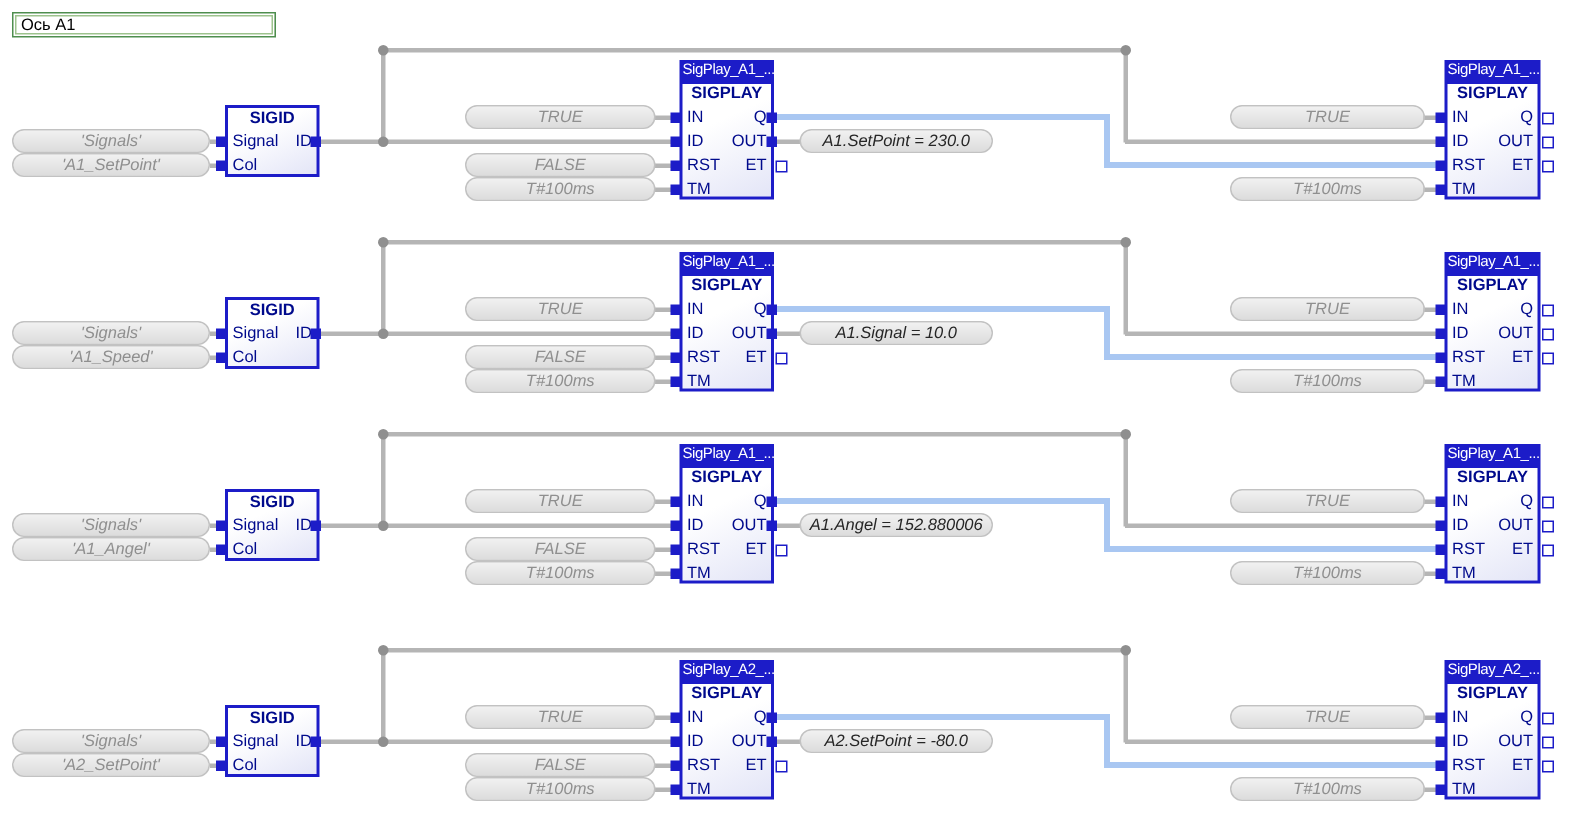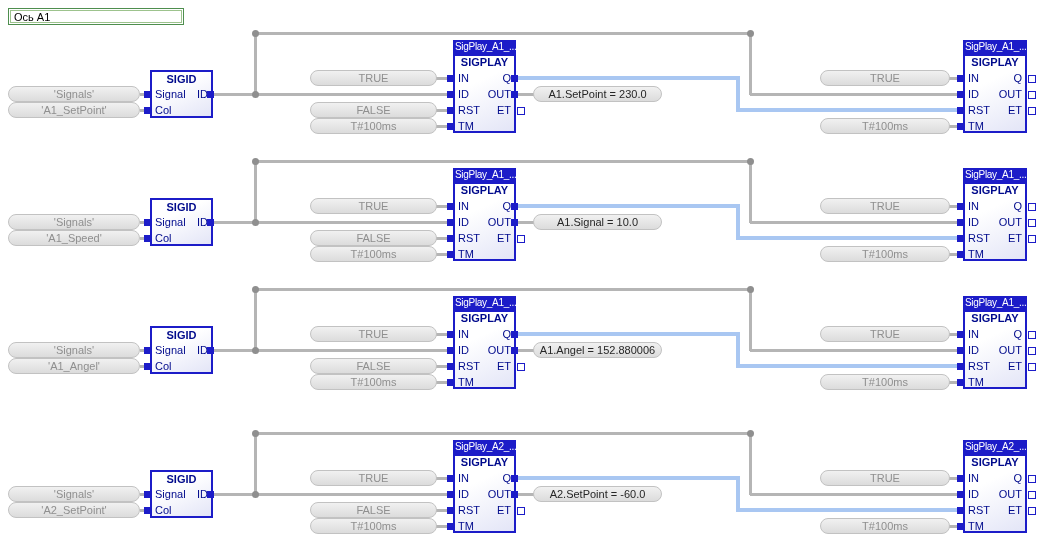--- a/index.html
+++ b/index.html
@@ -6,21 +6,21 @@
   #canvas{
     position:relative;width:1050px;height:542px;background:#ffffff;
     font-family:"Liberation Sans","DejaVu Sans",sans-serif;overflow:hidden;
   }
   .wire{position:absolute;}
   .dot{position:absolute;width:7px;height:7px;border-radius:50%;background:#8f8f8f;}
   .pill{
     position:absolute;height:16px;border-radius:8px;box-sizing:border-box;
     background:linear-gradient(#f1f1f1,#dcdcdc);border:1px solid #c2c2c2;
     display:flex;align-items:center;justify-content:center;
-    font-size:11px;color:#8f8f8f;white-space:nowrap;overflow:hidden;
+    font-size:11px;color:#8f8f8f;white-space:nowrap;overflow:hidden;font-style:italic;
   }
   .pill.out{color:#262626;}
   .blk{
     position:absolute;box-sizing:border-box;border:2px solid #1c1cc8;
     background:linear-gradient(155deg,#ffffff 35%,#e3e5f7);
   }
   .hdr{
     position:absolute;box-sizing:border-box;background:#1c1cc8;color:#ffffff;
     font-size:10px;line-height:14px;padding-left:2px;letter-spacing:-0.3px;
     white-space:nowrap;overflow:hidden;
@@ -381,21 +381,21 @@
       <span>TM</span>
       <span></span>
     </div>
     <div class="pin" style="left: 447px; top: 475px;"></div>
     <div class="pin" style="left: 447px; top: 491px;"></div>
     <div class="pin" style="left: 447px; top: 507px;"></div>
     <div class="pin" style="left: 447px; top: 523px;"></div>
     <div class="pin" style="left: 511px; top: 475px;"></div>
     <div class="pin" style="left: 511px; top: 491px;"></div>
     <div class="pin hollow" style="left: 517px; top: 507px;"></div>
-    <div class="pill out" style="left: 533px; top: 486px; width: 129px;">A2.SetPoint = -60.0</div>
+    <div class="pill out" style="left: 533px; top: 486px; width: 129px;">A2.SetPoint = -80.0</div>
     <div class="pill" style="left: 820px; top: 470px; width: 130px;">TRUE</div>
     <div class="pill" style="left: 820px; top: 518px; width: 130px;">T#100ms</div>
     <div class="hdr" style="left: 963px; top: 440px; width: 64px; height: 14px;">SigPlay_A2_...</div>
     <div class="blk" style="left: 963px; top: 454px; width: 64px; height: 79px;"></div>
     <div class="btitle" style="left: 963px; top: 455px; width: 64px;">SIGPLAY</div>
     <div class="prow" style="left: 965px; top: 471px; width: 60px;">
       <span>IN</span>
       <span>Q</span>
     </div>
     <div class="prow" style="left: 965px; top: 487px; width: 60px;">

